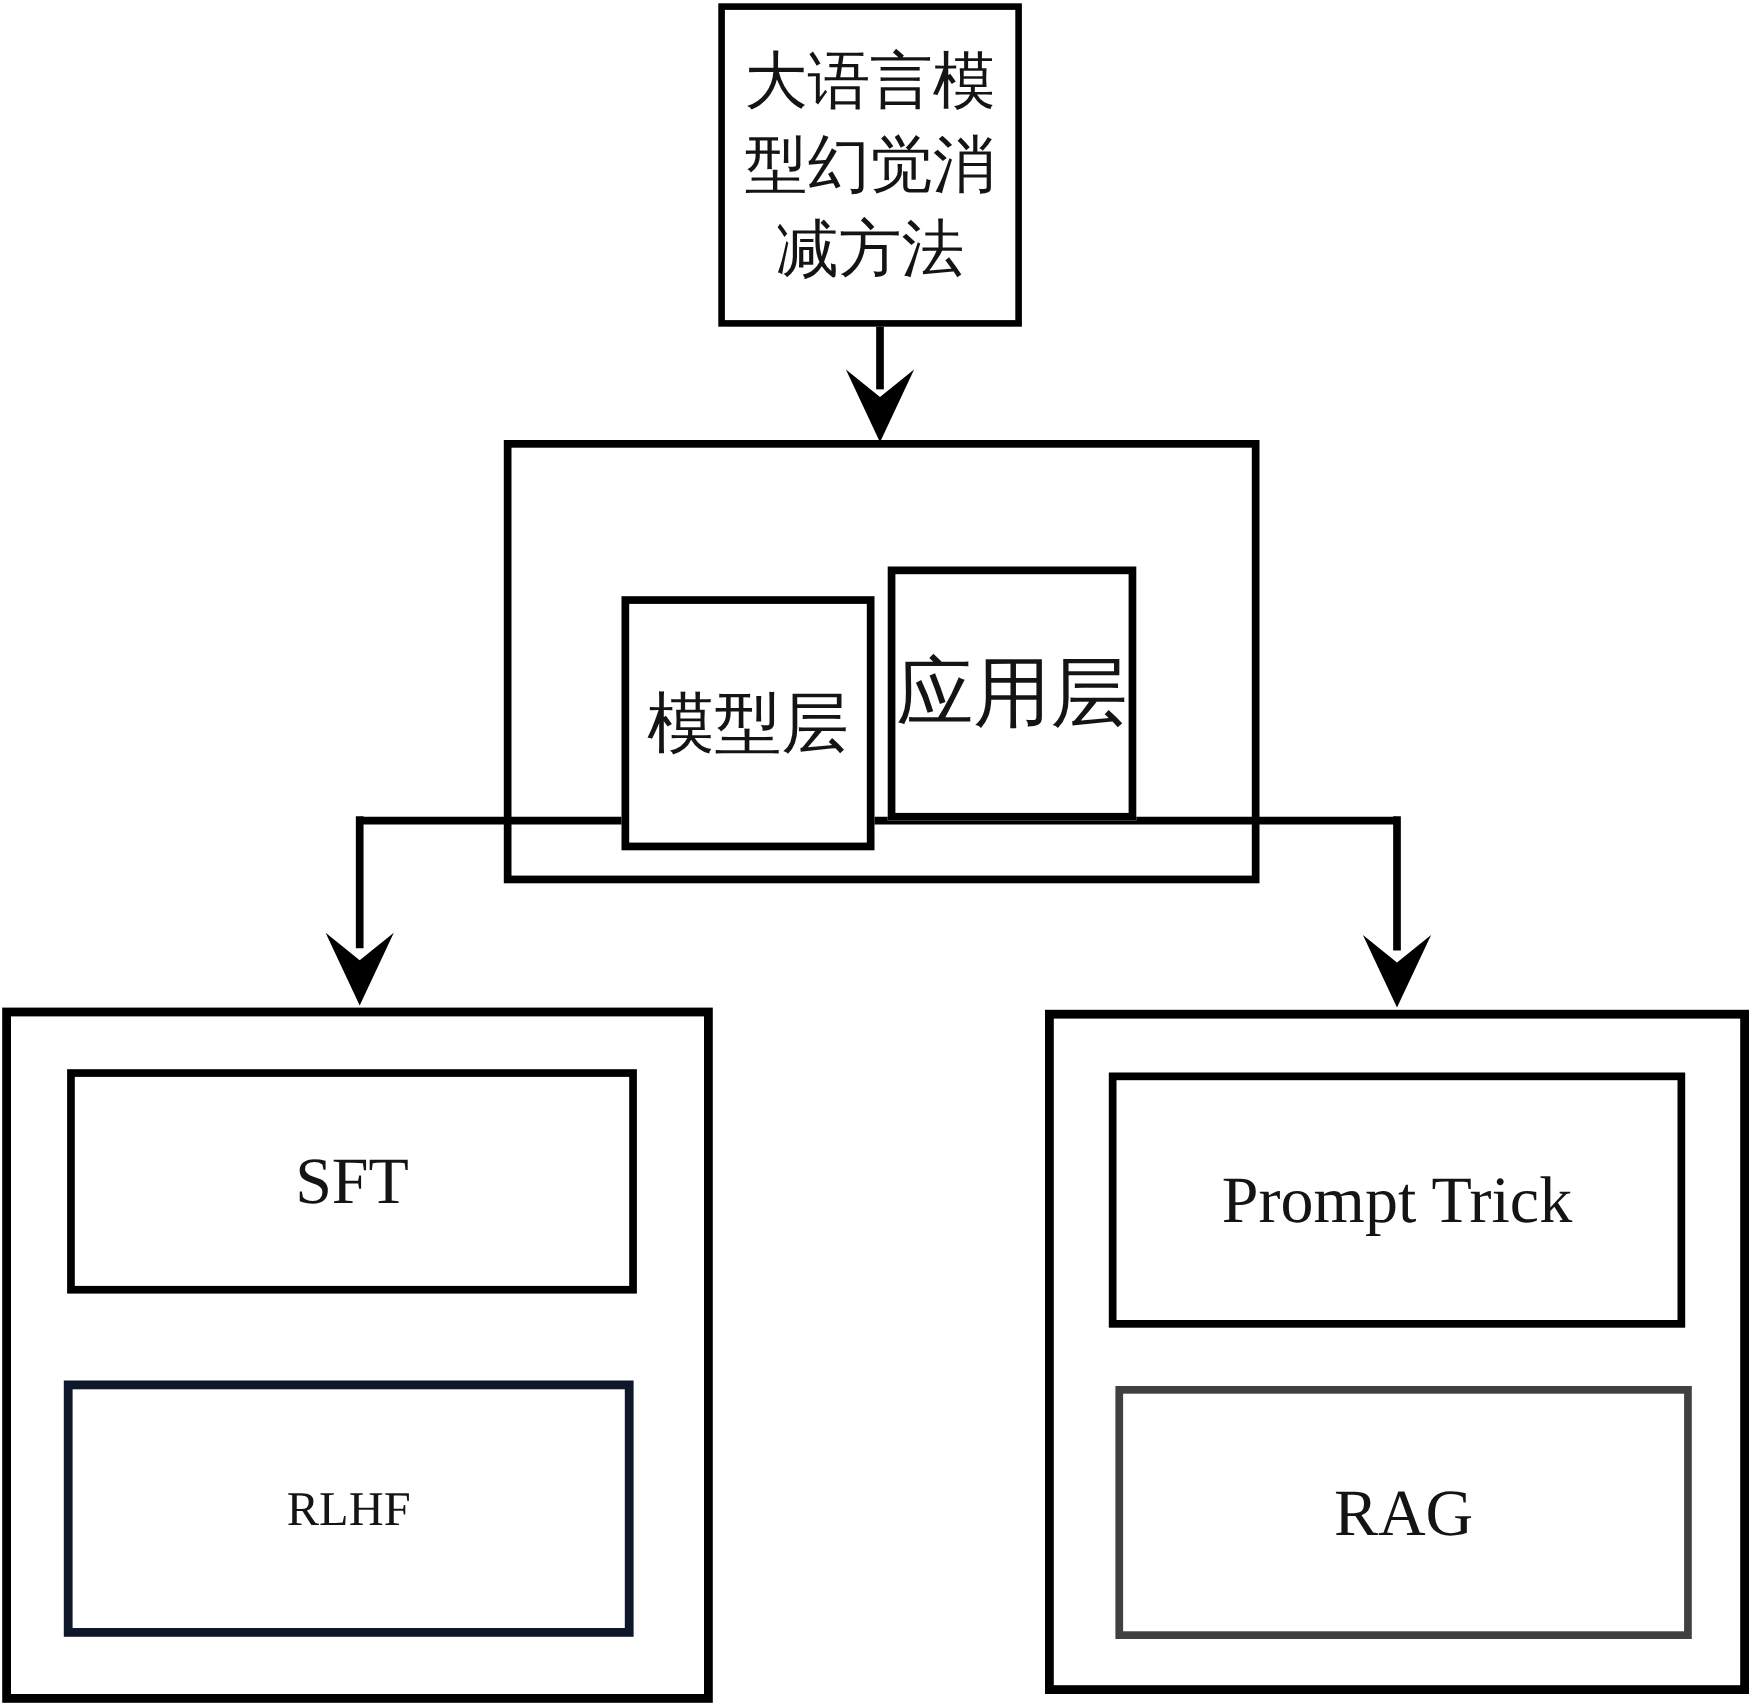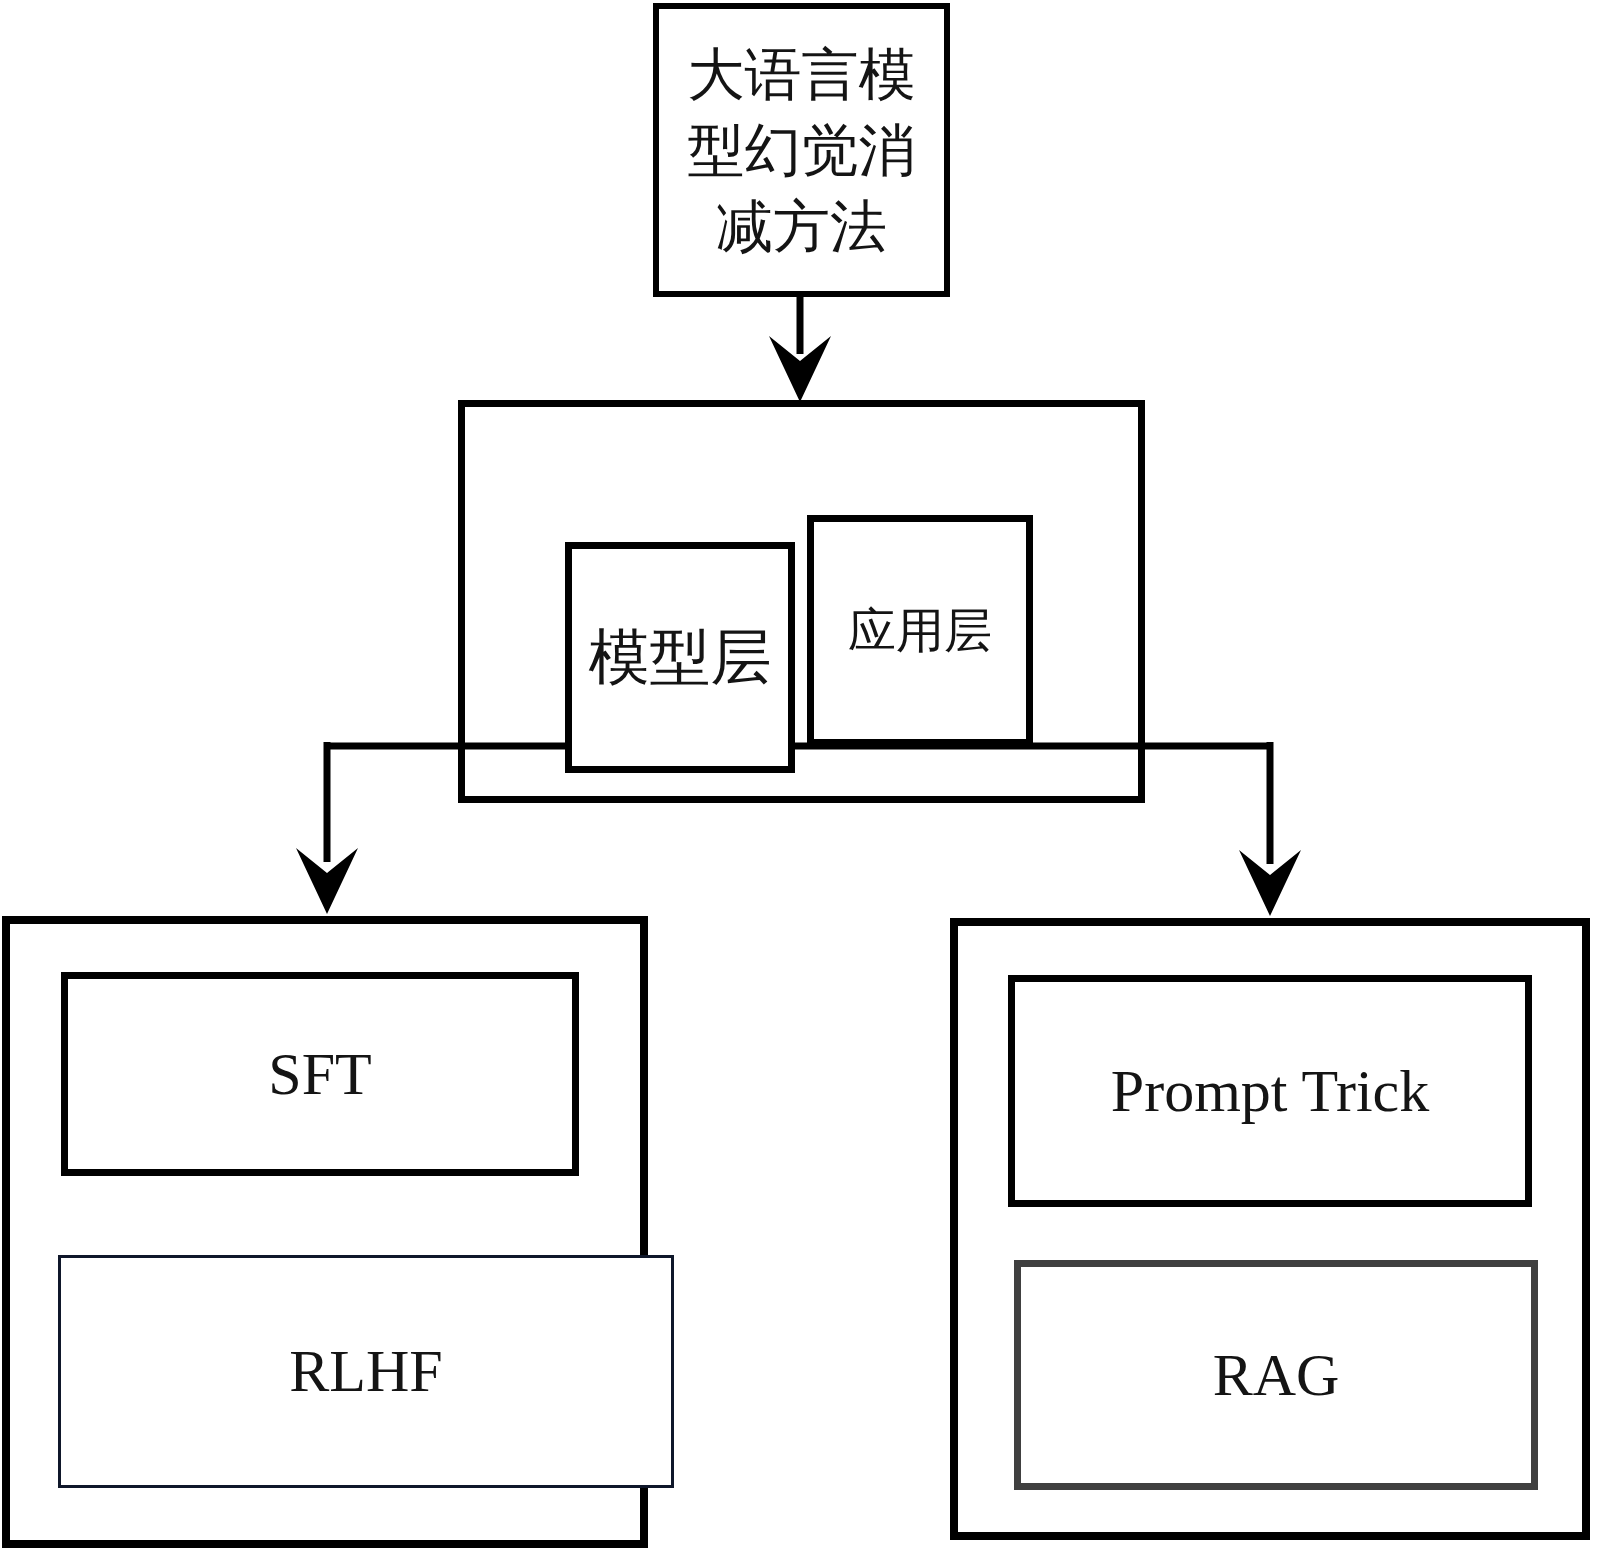--- a/index.html
+++ b/index.html
@@ -27,21 +27,21 @@
   .cn {
     font-family: "Liberation Sans", sans-serif;
   }
   .en {
     font-family: "Liberation Serif", serif;
   }
 
   
   #root-node {
     left: 653px; top: 3px;
-    width: 297px; height: 294px;
+    width: 276px; height: 294px;
     border: 6px solid #000000;
     font-size: 57px;
     line-height: 76px;
     padding: 2px 4px;
   }
 
   
   #layer-container {
     left: 458px; top: 400px;
     width: 687px; height: 403px;
@@ -52,41 +52,41 @@
     left: 565px; top: 515px;
     width: 230px; height: 231px;
     border: 7px solid #000000;
     font-size: 61px;
     margin-top: 27px;
   }
   #app-layer-node {
     left: 807px; top: 515px;
     width: 226px; height: 231px;
     border: 7px solid #000000;
-    font-size: 48px;
+    font-size: 70px;
   }
 
   
   #left-group {
     left: 2px; top: 916px;
     width: 646px; height: 632px;
     border: 8px solid #000000;
     background: transparent;
   }
   #sft-node {
     left: 61px; top: 972px;
     width: 518px; height: 204px;
     border: 7px solid #000000;
     font-size: 60px;
   }
   #rlhf-node {
     left: 58px; top: 1255px;
-    width: 616px; height: 233px;
-    border: 3px solid #0f172a;
-    font-size: 60px;
+    width: 518px; height: 233px;
+    border: 8px solid #0f172a;
+    font-size: 44px;
   }
 
   
   #right-group {
     left: 950px; top: 918px;
     width: 640px; height: 622px;
     border: 8px solid #000000;
     background: transparent;
   }
   #prompt-trick-node {

